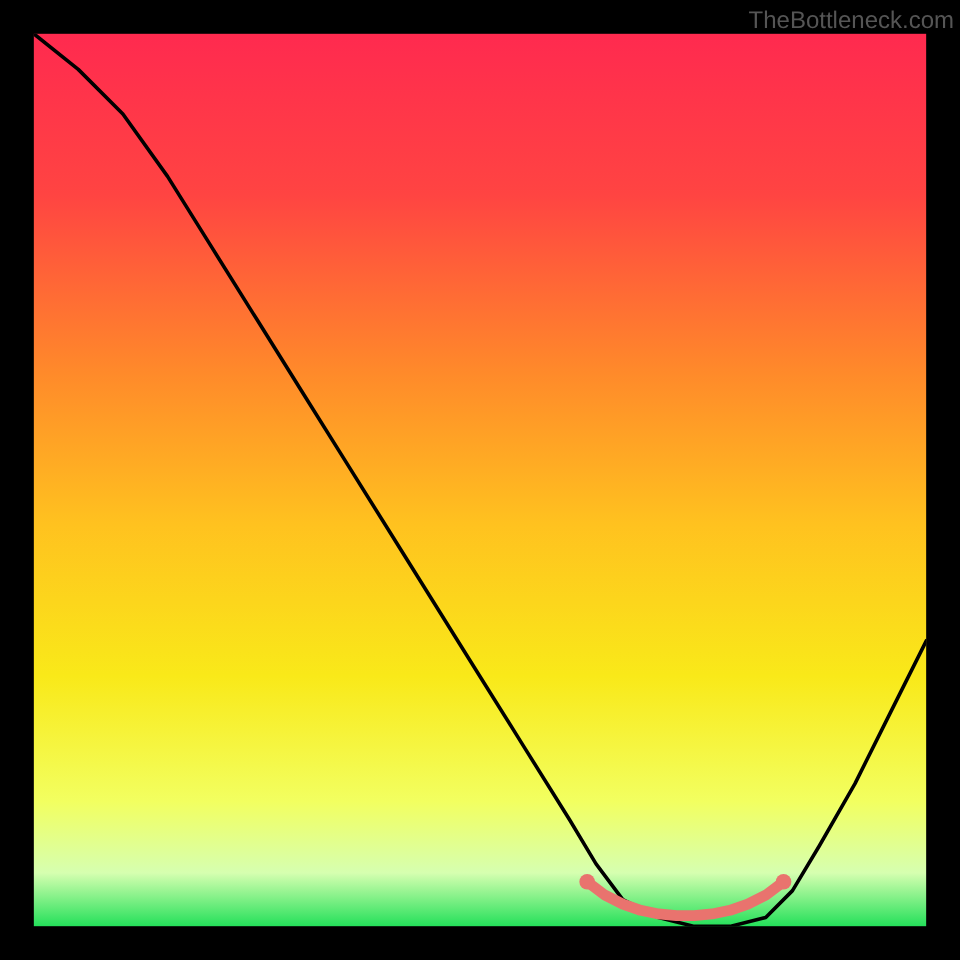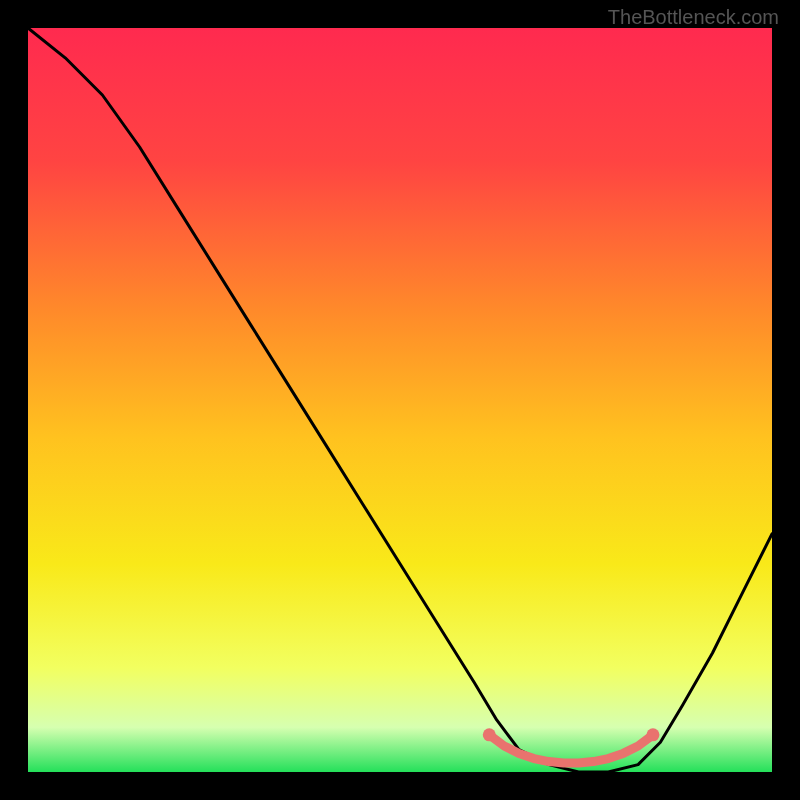--- a/index.html
+++ b/index.html
@@ -6,21 +6,21 @@
   body {
     width: 800px;
     height: 800px;
     background: #000;
     font-family: Arial, sans-serif;
     position: relative;
   }
   .watermark {
     position: absolute;
     top: 6px;
-    right: 21px;
+    right: 5px;
     color: #555;
     font-size: 20px;
     font-weight: 500;
     z-index: 10;
   }
   .plot-area {
     position: absolute;
     left: 28px;
     top: 28px;
     width: 744px;

